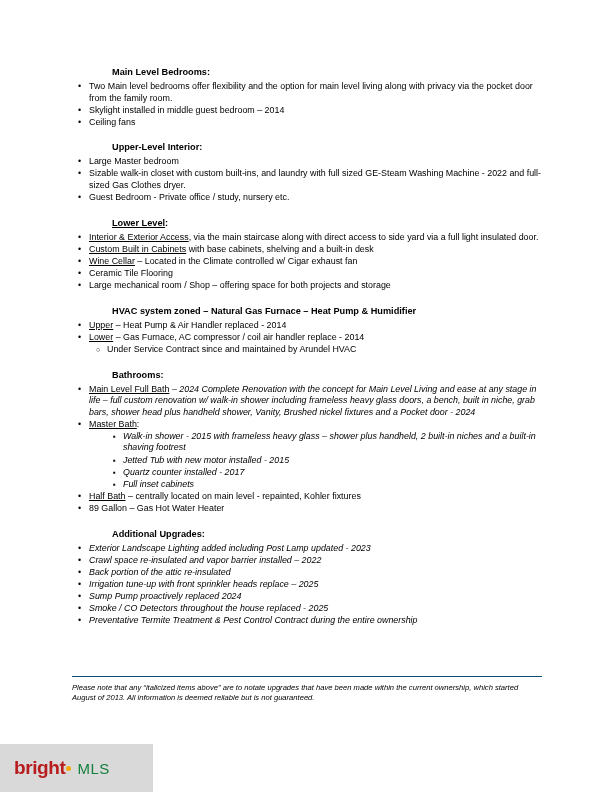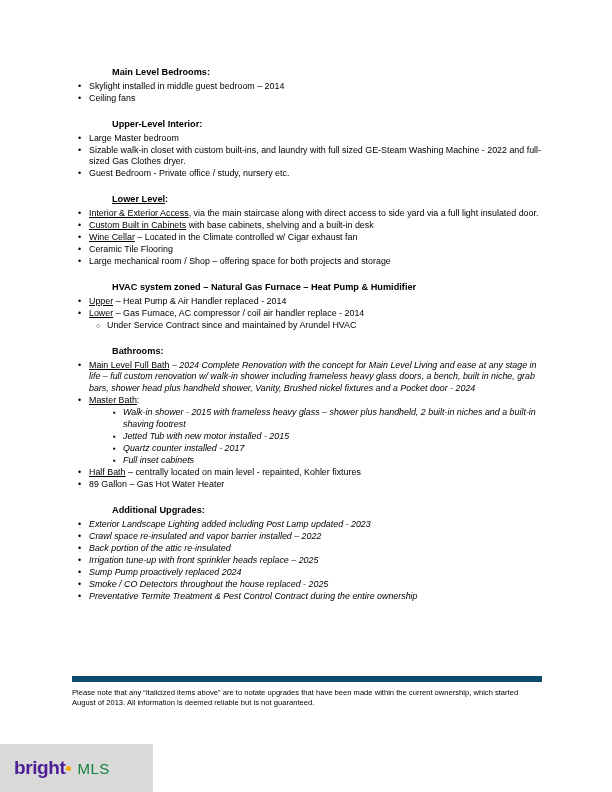--- a/index.html
+++ b/index.html
@@ -75,40 +75,41 @@
     font-size: 8px;
   }
   .u { text-decoration: underline; }
   .i { font-style: italic; }
   .note {
     position: absolute;
     left: 72px;
     top: 676px;
     width: 470px;
     font-size: 7.6px;
+    font-style: italic;
     line-height: 10px;
     padding-top: 6px;
-    border-top: 6px solid #0c4a6e;
+    border-top: 1px solid #0c4a6e;
   }
   .watermark {
     position: absolute;
     left: 0;
     top: 744px;
     width: 153px;
     height: 48px;
     background: #d9d9d9;
     display: flex;
     align-items: center;
     padding-left: 14px;
     box-sizing: border-box;
   }
   .wm-bright {
     font-size: 19px;
     font-weight: bold;
-    color: #4c1d95;
+    color: #b91c1c;
     letter-spacing: -0.4px;
   }
   .wm-dot {
     display: inline-block;
     width: 5px;
     height: 5px;
     border-radius: 50%;
     background: #f7a800;
     margin: 0 1px 0 1px;
     vertical-align: middle;
@@ -123,20 +124,21 @@
 </head>
 <body>
 
 <div class="page">
 
   <div class="content">
 
     <div class="section">
       <div class="sec-head"><span>Main Level Bedrooms:</span></div>
       <ul>
+        <li class="lvl1"><span>Two Main level bedrooms offer flexibility and the option for main level living along with privacy via the pocket door from the family room.</span></li>
         <li class="lvl1"><span>Skylight installed in middle guest bedroom – 2014</span></li>
         <li class="lvl1"><span>Ceiling fans</span></li>
       </ul>
     </div>
 
     <div class="section">
       <div class="sec-head"><span>Upper-Level Interior:</span></div>
       <ul>
         <li class="lvl1"><span>Large Master bedroom</span></li>
         <li class="lvl1"><span>Sizable walk-in closet with custom built-ins, and laundry with full sized GE-Steam Washing Machine - 2022 and full-sized Gas Clothes dryer.</span></li>

